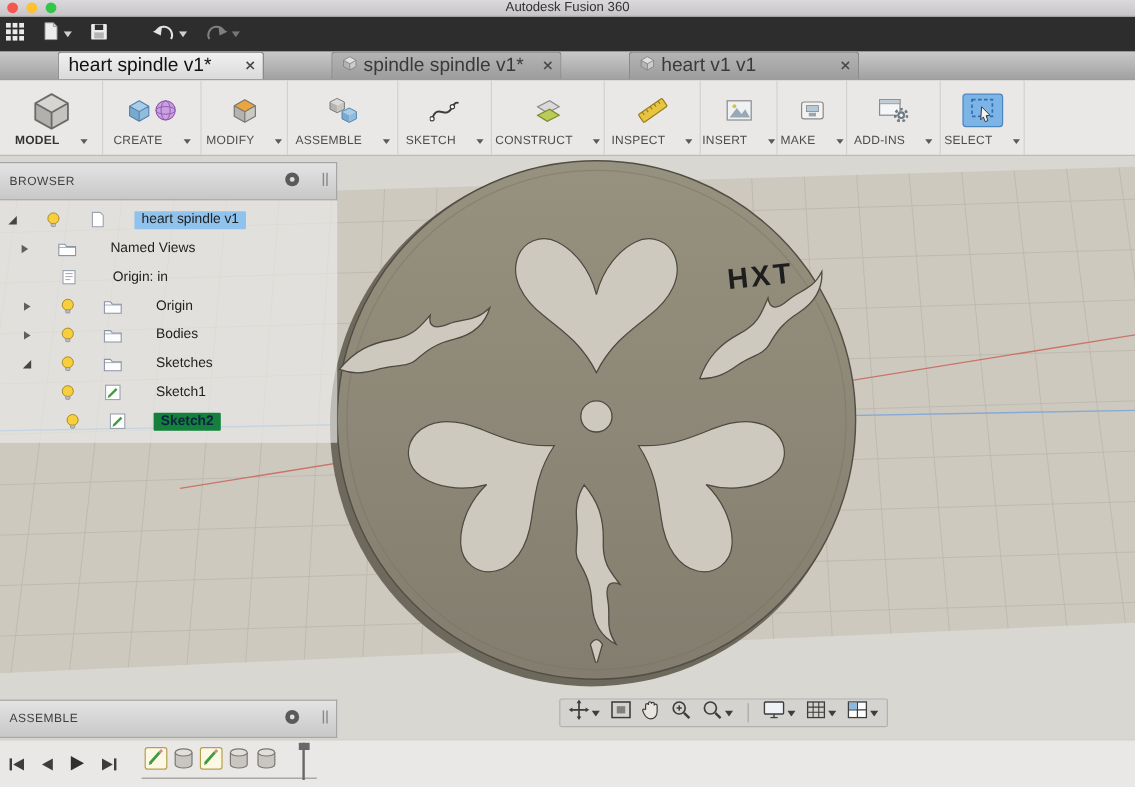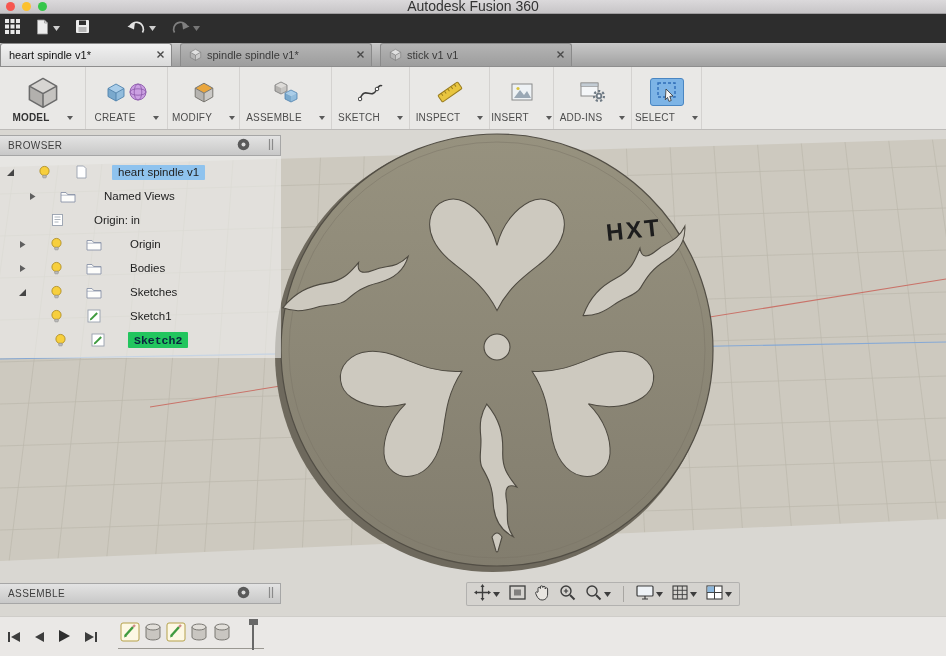--- a/index.html
+++ b/index.html
@@ -5,33 +5,33 @@
   * { margin:0; padding:0; box-sizing:border-box; }
   body { background:#555; }
   .app { width:946px; height:656px; position:relative; font-family:"Liberation Sans",sans-serif;
          background:#eae8e6; overflow:hidden; user-select:none; }
 
   
   .titlebar { height:14px; background:linear-gradient(#dbd9db,#c7c5c7); border-bottom:1px solid #9f9d9f; position:relative; }
   .traffic { position:absolute; left:6px; top:2px; display:flex; gap:7px; }
   .tl { width:9px; height:9px; border-radius:50%; }
   .tl.red{background:#f7564f;} .tl.yellow{background:#fcc12f;} .tl.green{background:#35c649;}
-  .win-title { text-align:center; font-size:14px; line-height:13px; color:#333; }
+  .win-title { text-align:center; font-size:11px; line-height:13px; color:#333; }
 
   
   .app-toolbar { height:29px; background:#2d2d2d; display:flex; align-items:center; padding:0 3px; gap:11px; }
   .qt-btn { display:flex; align-items:center; gap:3px; padding:2px 2px; color:#cfcfcf; }
   .qt-btn.disabled { opacity:.45; }
   .qt-btn:nth-child(4){ margin-left:22px; }
 
   
   .tabbar { height:24px; background:linear-gradient(#c9c9c9,#a1a1a1); display:flex; align-items:flex-end; border-bottom:1px solid #8e8e8e; }
   .tab { height:23px; display:flex; align-items:center; gap:5px; padding:0 6px 0 8px; width:172px;
          background:linear-gradient(#b4b4b4,#9d9d9d); border:1px solid #8a8a8a; border-bottom:none;
-         border-radius:3px 3px 0 0; margin-right:8px; font-size:11px; color:#3a3a3a; white-space:nowrap; }
+         border-radius:3px 3px 0 0; margin-right:8px; font-size:16px; color:#3a3a3a; white-space:nowrap;margin-left:48px; }
   .tab:nth-child(2), .tab:nth-child(3) { width:192px; }
   .tab.active { background:linear-gradient(#f1f1f1,#dadada); color:#111; }
   .tab .tlabel { flex:1; overflow:hidden; }
 
   
   .ribbon { height:63px; background:#e9e8e6; border-bottom:1px solid #bdbbb9; display:flex; }
   .rgroup { display:flex; flex-direction:column; align-items:center; justify-content:flex-end;
             padding:4px 0 6px; border-right:1px solid #d4d2d0; }
   .ricon { flex:1; display:flex; align-items:center; justify-content:center; }
   .rlabel { font-size:10px; color:#4c4c4c; display:flex; align-items:center; gap:17px; letter-spacing:.2px; }
@@ -39,32 +39,32 @@
   .tri-down { width:0; height:0; border:3px solid transparent; border-top:4px solid #5a5a5a; display:inline-block; margin-top:3px; }
   .selwrap { background:#7db4e6; border:1px solid #4a86c2; border-radius:3px; padding:2px 4px; display:flex; }
 
   
   .viewport { position:relative; height:486px; overflow:hidden; background:#d9d7d2; }
   #scene { position:absolute; top:0; left:0; }
   #scene text { font-family:"Liberation Sans",sans-serif; }
 
   
   .browser-panel { position:absolute; top:5px; left:0; width:281px; }
-  .panel-header { height:21px; background:linear-gradient(rgba(228,228,228,.95),rgba(199,199,199,.95));
+  .panel-header { height:32px; background:linear-gradient(rgba(228,228,228,.95),rgba(199,199,199,.95));
                   border:1px solid #a6a6a6; border-left:none; display:flex; align-items:center;
                   padding:0 5px 0 8px; font-size:10px; letter-spacing:.4px; color:#3f3f3f; gap:17px; }
   .panel-header .spacer { flex:1; }
   .browser-rows { background:rgba(239,239,237,.62); padding:4px 0 6px; }
   .brow { height:24px; display:flex; align-items:center; gap:19px; font-size:11.5px; color:#222; }
   .exp { width:13px; display:flex; justify-content:center; }
   .bulbwrap { width:17px; display:flex; justify-content:center; align-items:center; }
   .nicon { width:19px; display:flex; justify-content:center; }
   .blabel { padding:1.5px 6px; margin-left:2px; border-radius:1px; white-space:nowrap; }
   .sel-light { background:#8fc3ee; }
-  .sel-strong { background:#22c55e; color:#0b2440; font-weight:bold;font-family:Liberation Mono, monospace; }
+  .sel-strong { background:#15803d; color:#0b2440; font-weight:bold; }
 
   .comments-bar { position:absolute; top:453px; left:0; width:281px; }
   .nav-strip { position:absolute; top:452px; left:466px; height:24px; display:flex; align-items:center;
                background:rgba(213,211,206,.92); border:1px solid rgba(150,150,148,.55); border-radius:2px;
                padding:0 7px; gap:9px; color:#3d3d3d; }
   .nav-btn { display:flex; align-items:center; gap:2px; }
   .nav-sep { width:1px; height:16px; background:#a8a6a2; margin:0 3px; }
   .chev { display:flex; }
 
   
@@ -167,21 +167,21 @@
             <path d="M1.5 1.5 L7.5 7.5 M7.5 1.5 L1.5 7.5" stroke="#4a4a4a" stroke-width="1.4"></path>
           </svg></span>
       </div>
       <div class="tab">
         <span><svg width="13" height="13" viewBox="0 0 20 20">
             <polygon points="10,2 18,6.5 10,11 2,6.5" fill="#e0e0e0"></polygon>
             <polygon points="2,6.5 10,11 10,19 2,14.5" fill="#b4b4b4"></polygon>
             <polygon points="10,11 18,6.5 18,14.5 10,19" fill="#cccccc"></polygon>
             <path d="M10,2 L18,6.5 L18,14.5 L10,19 L2,14.5 L2,6.5 Z M2,6.5 L10,11 L18,6.5 M10,11 L10,19" fill="none" stroke="#777" stroke-width="0.9" stroke-linejoin="round"></path>
           </svg></span>
-        <span class="tlabel">stick v1 v1</span>
+        <span class="tlabel">heart v1 v1</span>
         <span><svg width="9" height="9">
             <path d="M1.5 1.5 L7.5 7.5 M7.5 1.5 L1.5 7.5" stroke="#4a4a4a" stroke-width="1.4"></path>
           </svg></span>
       </div>
     </div>
 
   <div class="ribbon" id="ribbon">
       <div class="rgroup" style="width:86px">
         <div class="ricon">
           <svg width="34" height="34" viewBox="0 0 20 20">
@@ -255,20 +255,32 @@
             <path d="M2 17 C7 3 13 19 19 7 C21 3.5 23 3 24 4" fill="none" stroke="#3c3c3c" stroke-width="1.6"></path>
             <circle cx="2" cy="17" r="1.8" fill="#ffffff" stroke="#3c3c3c"></circle>
             <circle cx="19" cy="7" r="1.8" fill="#ffffff" stroke="#3c3c3c"></circle>
           </svg>
         </div>
         <div class="rlabel">
           <span>SKETCH</span>
           <span class="tri-down"></span>
         </div>
       </div>
+      <div class="rgroup" style="width:94px">
+        <div class="ricon">
+          <svg width="24" height="22">
+            <polygon points="3,8 13,3 21,8 11,13" fill="#dcdad8" stroke="#8a8a8a"></polygon>
+            <polygon points="3,15 13,10 21,15 11,20" fill="#b9cc55" stroke="#7a8a2a"></polygon>
+          </svg>
+        </div>
+        <div class="rlabel">
+          <span>CONSTRUCT</span>
+          <span class="tri-down"></span>
+        </div>
+      </div>
       <div class="rgroup" style="width:80px">
         <div class="ricon">
           <svg width="26" height="22">
             <g transform="rotate(-35 13 11)">
               <rect x="1" y="7" width="24" height="8" rx="1" fill="#e8c53f" stroke="#9a7d1e"></rect>
               <path d="M5 7 v3 M9 7 v3 M13 7 v3 M17 7 v3 M21 7 v3" stroke="#9a7d1e" stroke-width="1"></path>
             </g>
           </svg>
         </div>
         <div class="rlabel">
@@ -279,20 +291,33 @@
       <div class="rgroup" style="width:64px">
         <div class="ricon">
           <svg width="22" height="20">
             <rect x="1" y="2" width="20" height="16" fill="#eef2f5" stroke="#8a8a8a"></rect>
             <polygon points="3,16 9,8 13,13 16,9 20,16" fill="#9aa8b5"></polygon>
             <circle cx="7" cy="6.5" r="1.6" fill="#d9c23a"></circle>
           </svg>
         </div>
         <div class="rlabel">
           <span>INSERT</span>
+          <span class="tri-down"></span>
+        </div>
+      </div>
+      <div class="rgroup" style="width:58px">
+        <div class="ricon">
+          <svg width="22" height="20">
+            <rect x="2" y="3" width="18" height="14" rx="2" fill="#f2f2f0" stroke="#8a8a8a"></rect>
+            <rect x="6" y="6" width="10" height="5" fill="#b7c9d8" stroke="#8a8a8a" stroke-width=".7"></rect>
+            <rect x="8" y="12" width="6" height="3" fill="#9aa5ad"></rect>
+          </svg>
+        </div>
+        <div class="rlabel">
+          <span>MAKE</span>
           <span class="tri-down"></span>
         </div>
       </div>
       <div class="rgroup" style="width:78px">
         <div class="ricon">
           <svg width="25" height="21">
             <rect x="1" y="2" width="17" height="13" fill="#f4f6f8" stroke="#8a8a8a"></rect>
             <rect x="1" y="2" width="17" height="3.5" fill="#c3ccd4" stroke="#8a8a8a" stroke-width=".6"></rect>
             <circle cx="19" cy="15" r="5" fill="none" stroke="#6f7a84" stroke-width="2.2" stroke-dasharray="2.2 2.2"></circle>
             <circle cx="19" cy="15" r="3.2" fill="#6f7a84"></circle>
@@ -414,21 +439,21 @@
                 <rect x="4.7" y="10.2" width="3.6" height="2.6" rx=".8" fill="#bdbdbd" stroke="#8a8a8a" stroke-width=".6"></rect>
               </svg>
             </span>
             <span class="nicon">
               <svg width="13" height="14">
                 <path d="M2 1 h6.5 l2.5 2.5 v9.5 h-9 z" fill="#ffffff" stroke="#98a0ae" stroke-width=".9"></path>
               </svg>
             </span>
             <span class="blabel sel-light">heart spindle v1</span>
           </div>
-          <div class="brow" style="padding-left:26px">
+          <div class="brow" style="padding-left:14px">
             <span class="exp">
               <svg width="9" height="9">
                 <polygon points="2,1 7.5,4.5 2,8" fill="#5f5f5f"></polygon>
               </svg>
             </span>
             <span class="nicon">
               <svg width="16" height="13">
                 <path d="M1 2.5 h5 l1.6 2 h7.4 v7.5 h-14 z" fill="#fdfdfb" stroke="#8a93a8" stroke-width=".9"></path>
                 <path d="M1 5.2 h14" stroke="#8a93a8" stroke-width=".6"></path>
               </svg>

